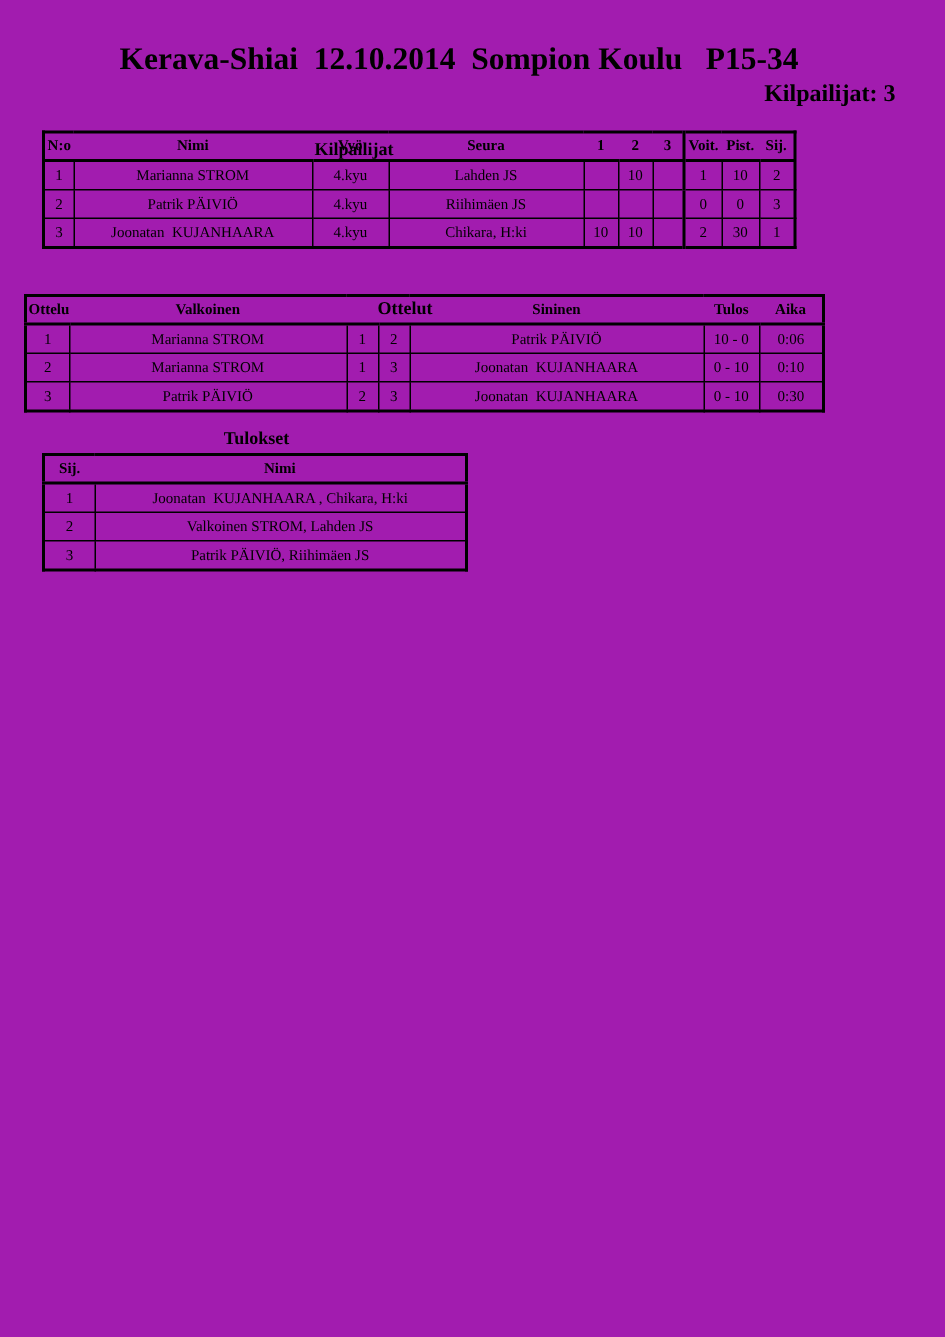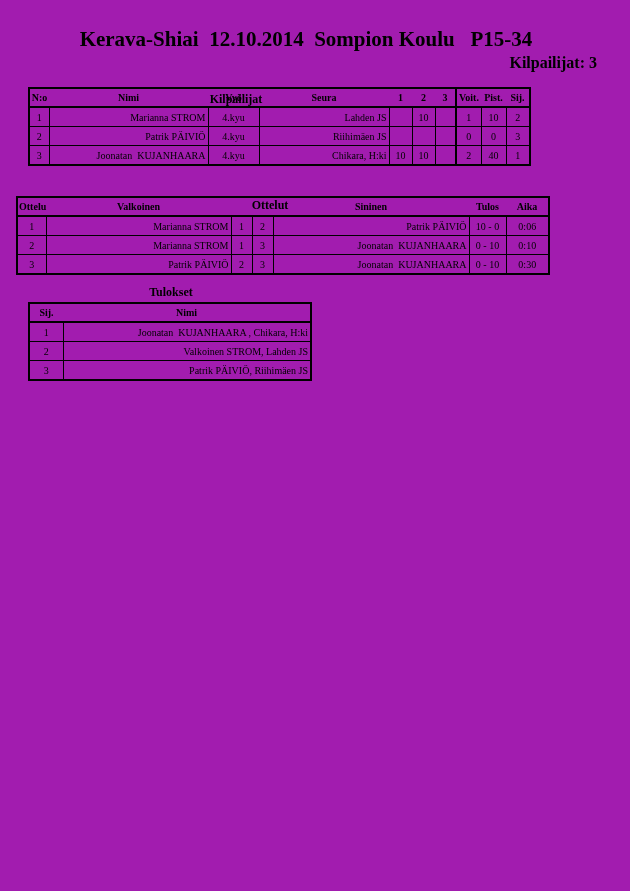--- a/index.html
+++ b/index.html
@@ -35,21 +35,21 @@
     text-align:center;padding:0 1px;white-space:pre;overflow:visible;
     height:17px;vertical-align:middle;
   }
   table.sheet td{
     border:1px solid #000;padding:0 2px;white-space:pre;overflow:hidden;
     height:18px;vertical-align:middle;
   }
   .t-matches td,.t-results td{height:19px;}
   .t-results th{height:19px;}
   th.flush-left{text-align:left;padding-left:1px;}
-  td.left{text-align:right;padding-left:7px;}
+  td.left{text-align:center;padding-left:7px;}
   td.center,th.center{text-align:center;padding:0;}
   .thick-left{border-left:2px solid #000 !important;}
 </style>
 </head>
 <body>
 
 <div class="page">
 
   <div class="title">Kerava-Shiai  12.10.2014  Sompion Koulu   P15-34</div>
 
@@ -111,21 +111,21 @@
       </tr>
       <tr>
         <td class="center">3</td>
         <td class="left">Joonatan  KUJANHAARA</td>
         <td class="center">4.kyu</td>
         <td class="left">Chikara, H:ki</td>
         <td class="center">10</td>
         <td class="center">10</td>
         <td class="center"></td>
         <td class="center thick-left">2</td>
-        <td class="center">40</td>
+        <td class="center">30</td>
         <td class="center">1</td>
       </tr>
     </tbody>
   </table>
 
   <div class="section-heading h-ottelut">Ottelut</div>
 
   <table class="sheet t-matches">
     <colgroup>
       <col style="width:29px">

